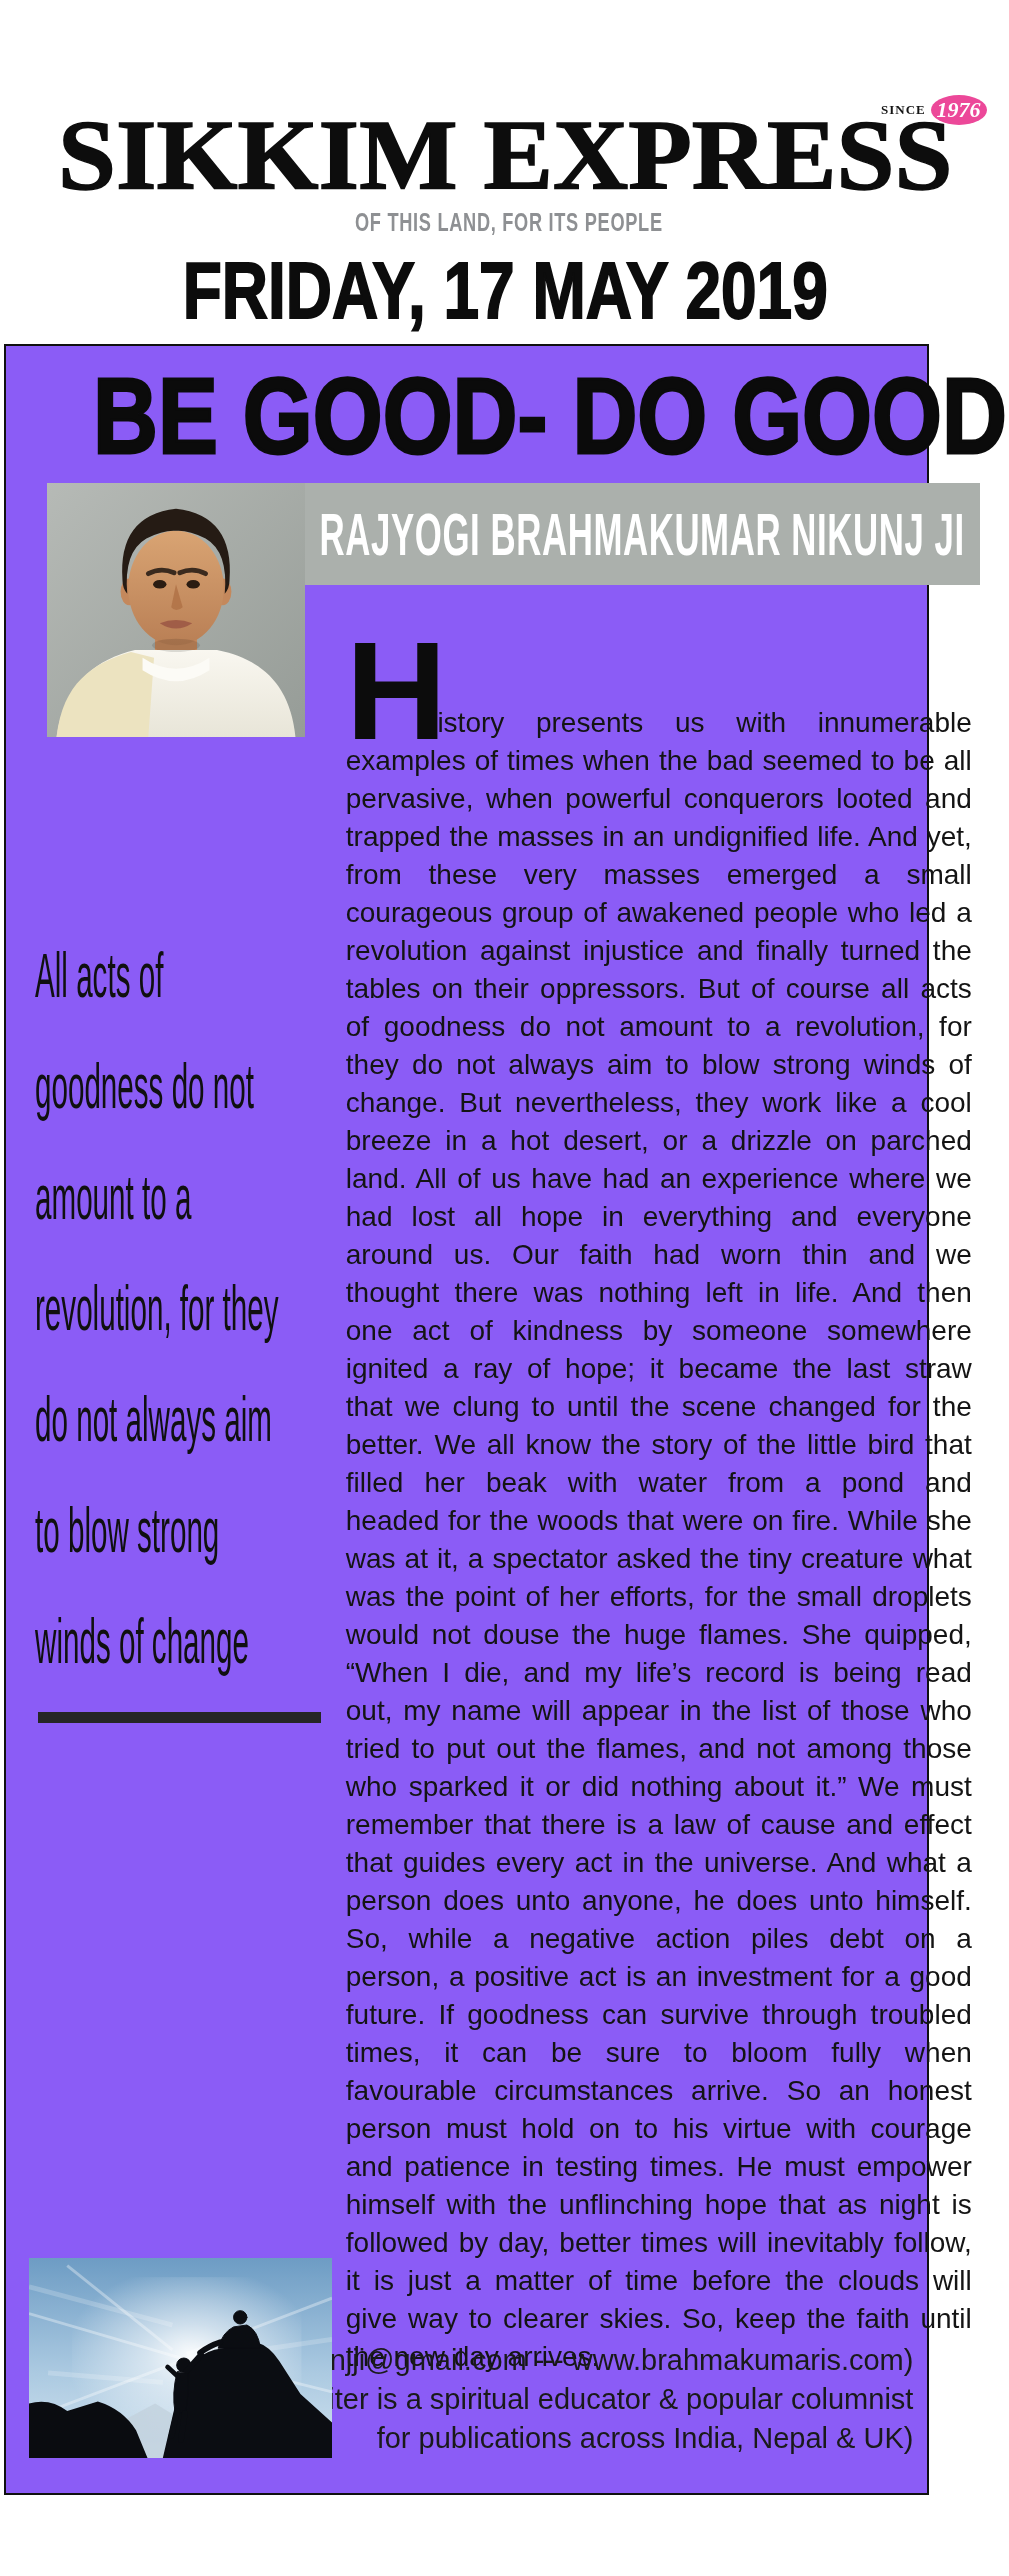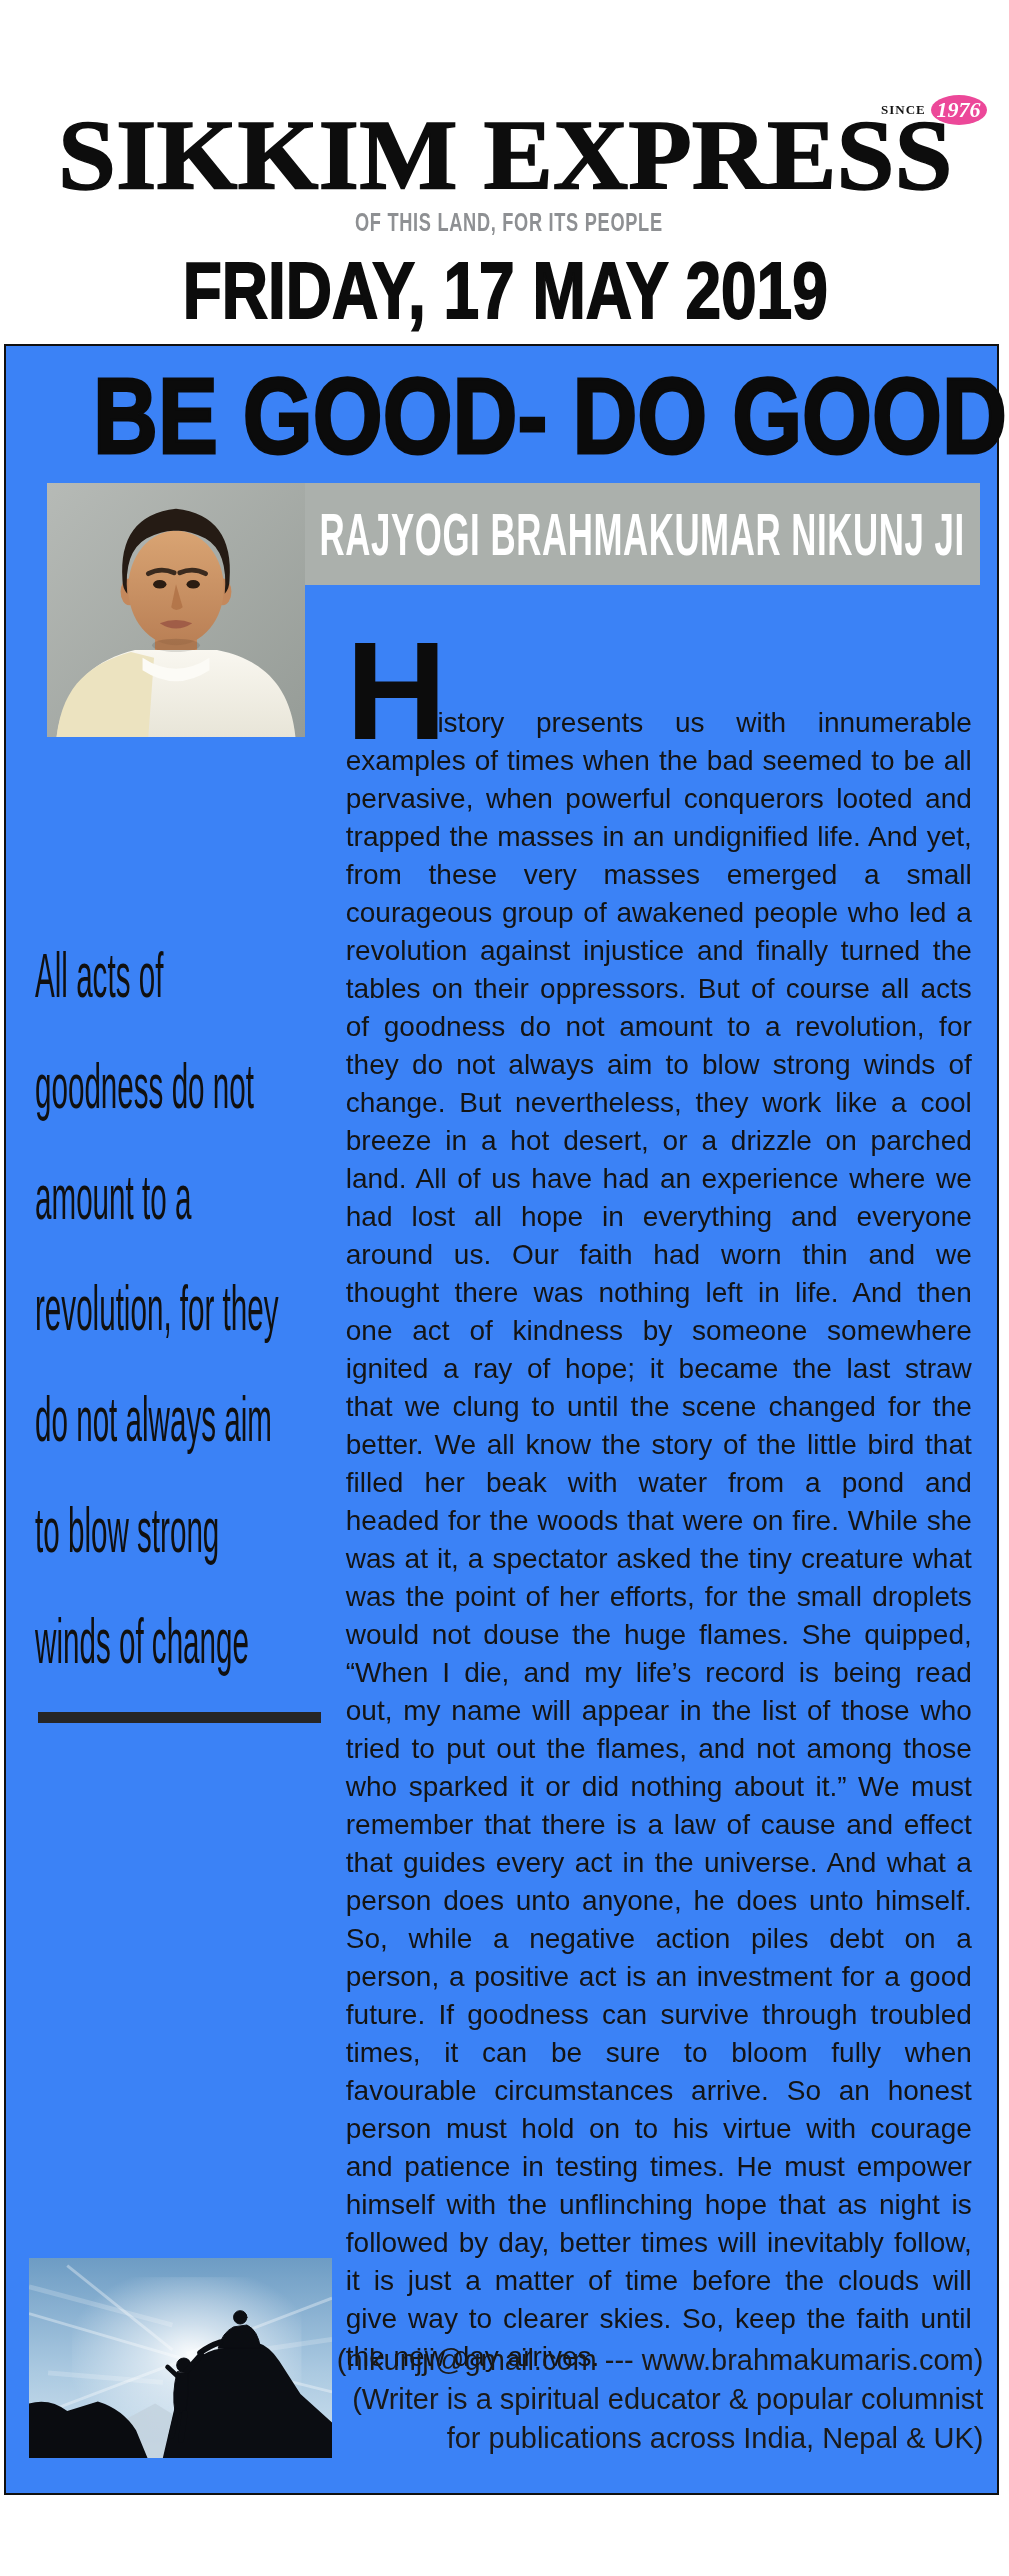--- a/index.html
+++ b/index.html
@@ -29,22 +29,22 @@
     transform:scaleX(0.70); transform-origin:center; letter-spacing:1px; white-space:nowrap;
   }
   .date-line { position:absolute; top:247px; left:0; width:100%; text-align:center; }
   .date-line span {
     display:inline-block; font-weight:bold; font-size:80px; line-height:88px; color:#0c0c0c;
     transform:scaleX(0.80); transform-origin:center; -webkit-text-stroke:1.9px #0c0c0c; white-space:nowrap;
   }
 
   
   .article-box {
-    position:absolute; left:3.8px; top:344px; width:995px; height:2151px;
-    border:2.9px solid #101010; background:#3b82f6;
+    position:absolute; left:3.8px; top:344px; width:925px; height:2151px;
+    border:2.9px solid #101010; background:#8b5cf6;
   }
   .headline { position:absolute; top:15.3px; left:0; width:100%; text-align:center; }
   .headline span {
     display:inline-block; font-weight:bold; font-size:107px; line-height:111px; color:#0b0b0b;
     transform:scaleX(0.84); transform-origin:center; -webkit-text-stroke:2.9px #0b0b0b; white-space:nowrap;
   }
 
   .byline-band { position:absolute; left:41px; top:137px; width:933px; height:102px; background:#abb0ac; }
   .byline-text {
     position:absolute; left:299px; top:137px; width:675px; height:102px;

